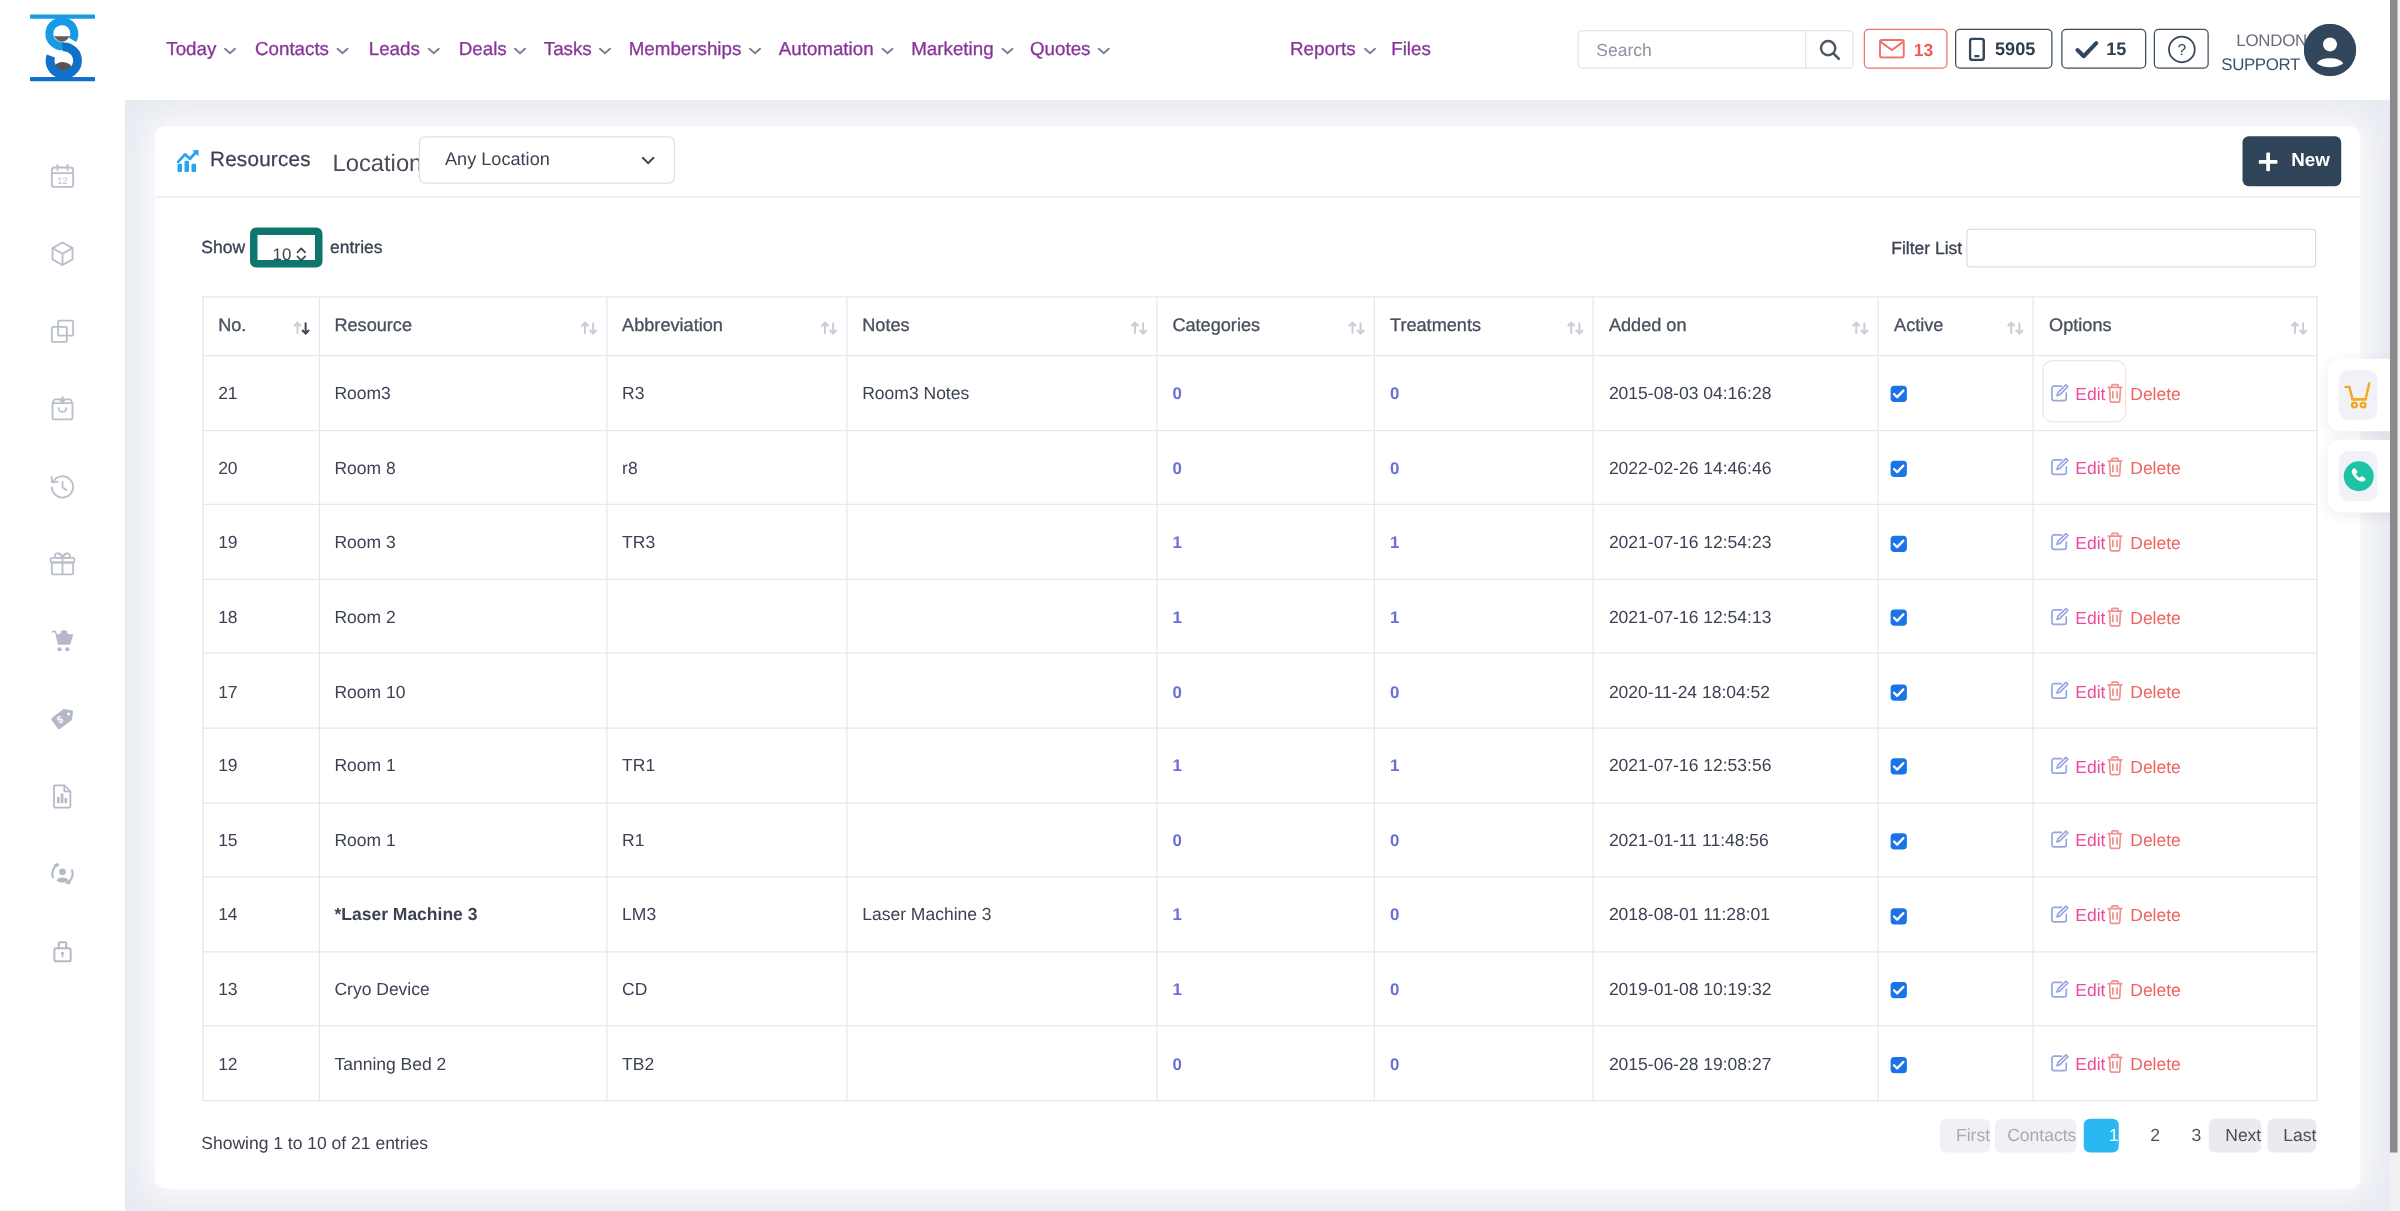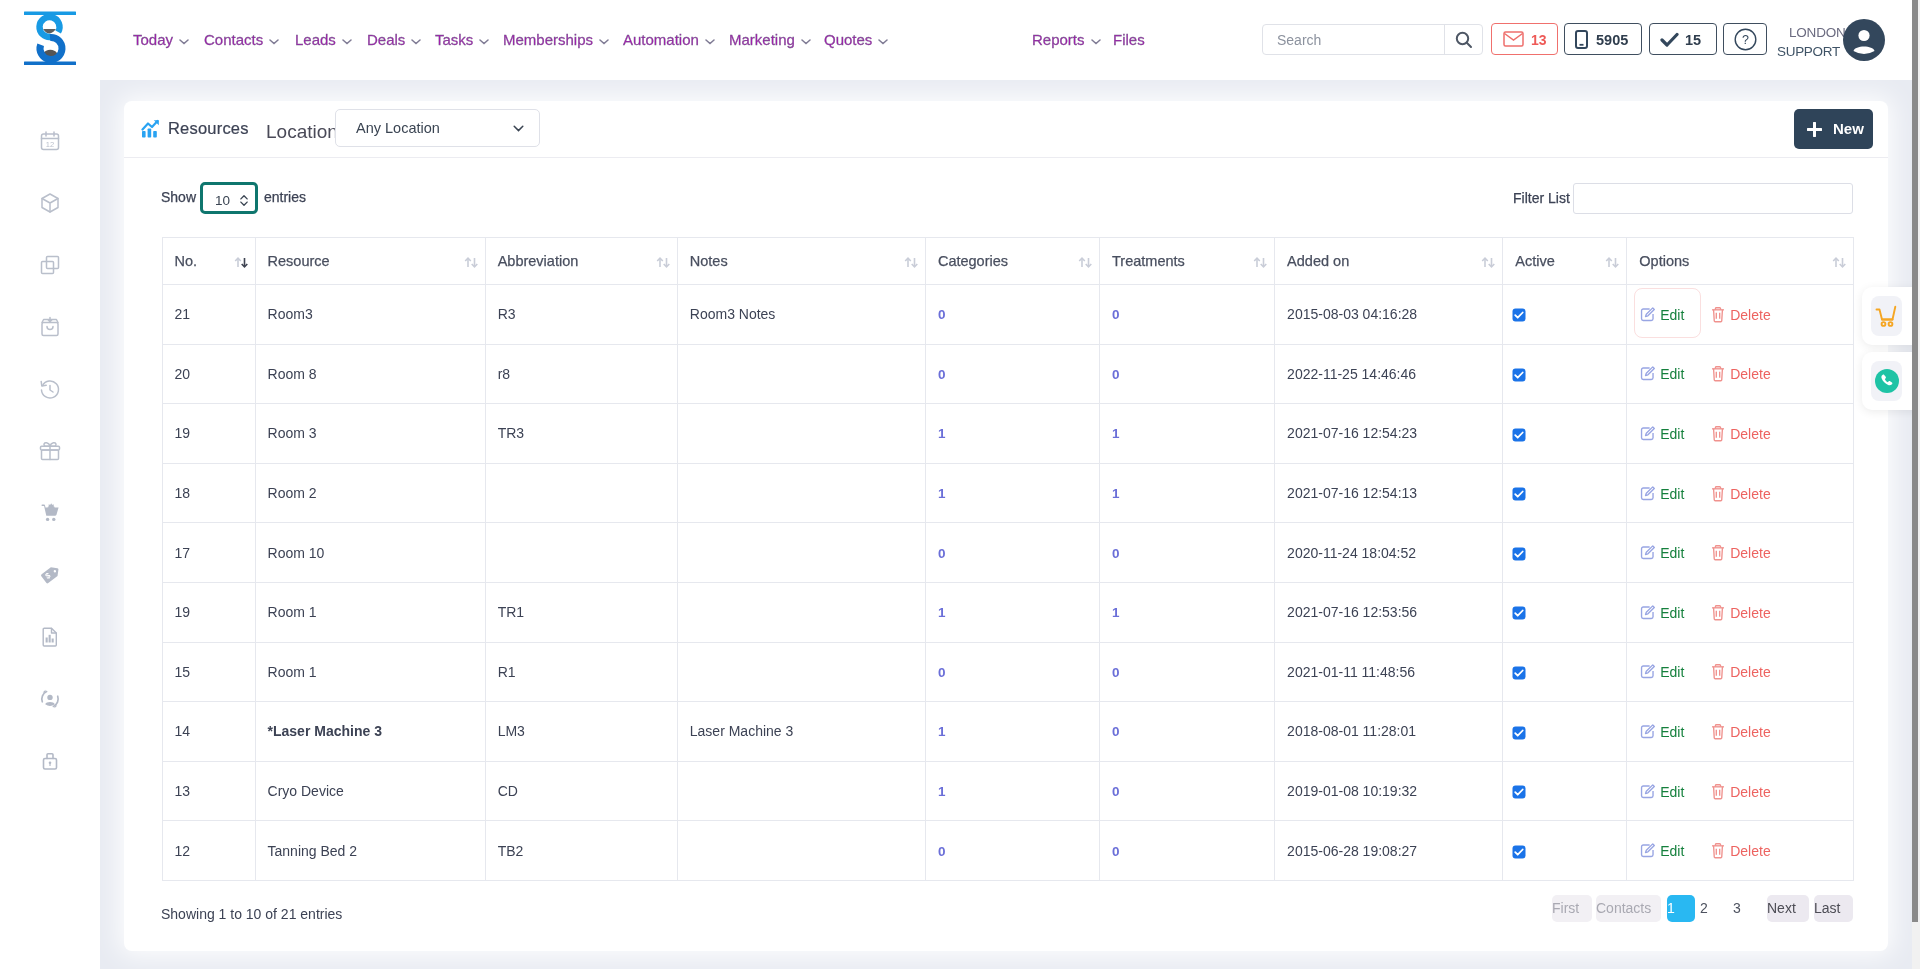--- a/index.html
+++ b/index.html
@@ -19,40 +19,40 @@
 #restitle {position:absolute;left:44px;top:18px;font-size:16.5px;color:#3c4254;letter-spacing:.2px;-webkit-text-stroke:.2px #3c4254}
 #loclabel {position:absolute;left:142px;top:20px;font-size:19px;color:#4a4a58}
 #locsel {position:absolute;left:211px;top:8px;width:205px;height:38px;border:1px solid #dfe1e8;border-radius:5px;background:#fff}
 #locsel span {position:absolute;left:20px;top:10px;font-size:14.5px;color:#3a4452}
 #locsel svg {position:absolute;right:15px;top:15px}
 #newbtn {position:absolute;left:1670px;top:8px;width:79px;height:40px;background:#2f4459;border-radius:5px;color:#fff;font-size:15px;font-weight:bold}
 #newbtn svg {position:absolute;left:13px;top:13px}
 #newbtn span {position:absolute;left:39px;top:11px}
 
 #showlbl {position:absolute;left:37px;top:88px;font-size:14px;color:#3c4254;-webkit-text-stroke:.25px #3c4254}
-#showsel {position:absolute;left:76px;top:81px;width:58px;height:32px;border:3px solid #0f766e;border-radius:5px;background:#fff}
+#showsel {position:absolute;left:76px;top:81px;width:58px;height:32px;border:6px solid #0f766e;border-radius:5px;background:#fff}
 #showsel b {position:absolute;left:12px;top:8px;font-size:13.5px;color:#3a4452;font-weight:normal}
 #showsel svg {position:absolute;right:7px;top:9px}
 #entries {position:absolute;left:140px;top:88px;font-size:14px;color:#3c4254;-webkit-text-stroke:.25px #3c4254}
 #filterlbl {position:absolute;left:1389px;top:89px;font-size:14px;color:#3c4254;-webkit-text-stroke:.25px #3c4254}
 #filterinput {position:absolute;left:1449px;top:82px;width:280px;height:31px;border:1px solid #dcdee6;border-radius:3px;background:#fff}
 
 table {position:absolute;left:37.5px;top:136px;border-collapse:separate;border-spacing:0;table-layout:fixed;width:1692px;font-size:14px;color:#3c4254}
 th,td {border-right:1px solid #e6e8ee;border-bottom:1px solid #e6e8ee;padding:0 0 0 12px;text-align:left;vertical-align:middle;overflow:hidden;white-space:nowrap}
 th {border-top:1px solid #e6e8ee;height:48px;font-weight:normal;color:#494f5f;font-size:14.5px;position:relative;-webkit-text-stroke:.25px #494f5f}
 th:first-child,td:first-child {border-left:1px solid #e6e8ee}
 td {height:59.6px}
 .sort {position:absolute;right:6px;top:18px}
 .lnk {color:#6b6fd8;font-weight:bold;font-size:13.5px}
-.edit {color:#15803d;margin-right:26px}
+.edit {color:#ec4899;}
 .del {color:#ed6360}
 #pinkbox {position:absolute;left:1510px;top:187px;width:67px;height:50px;border:1px solid rgba(242,176,176,.4);border-radius:8px}
 #showing {position:absolute;left:37px;top:805px;font-size:14px;color:#3c4254}
 
-.pg {position:absolute;top:794px;height:27px;border-radius:5px;font-size:14px;text-align:left;line-height:27px}
+.pg {position:absolute;top:794px;height:27px;border-radius:5px;font-size:14px;text-align:right;line-height:27px}
 
 .float1 {position:absolute;left:1862px;top:287px;width:70px;height:58px;background:#fff;border-radius:10px;box-shadow:0 2px 10px rgba(0,0,0,.08)}
 .float2 {position:absolute;left:1862px;top:352px;width:70px;height:58px;background:#fff;border-radius:10px;box-shadow:0 2px 10px rgba(0,0,0,.08)}
 .fsq {position:absolute;left:9px;top:9px;width:31px;height:40px;background:#f1f2f7;border-radius:8px;display:flex;align-items:center;justify-content:center}
 
 #sbtrack {position:absolute;left:1912px;top:0;width:8px;height:969px;background:#f1f1f1}
 #sbthumb {position:absolute;left:1912px;top:0;width:6px;height:922px;background:#8a8a8a}
 </style></head>
 <body>
 <div id="stage">
@@ -319,21 +319,21 @@
                     </g>
                   </svg> Delete</span></td>
 </tr>
 <tr>
 <td>20</td>
               <td>Room 8</td>
               <td>r8</td>
               <td></td>
 <td><span class="lnk">0</span></td>
               <td><span class="lnk">0</span></td>
-<td>2022-11-25 14:46:46</td>
+<td>2022-02-26 14:46:46</td>
               <td style="padding-left:9px"><svg width="14" height="14" viewBox="0 0 14 14" style="vertical-align:middle">
                   <rect x="0.5" y="0.5" width="13" height="13" rx="3" fill="#1a73e8"></rect>
                   <path d="M3.2 7.2l2.5 2.5 5-5.2" stroke="#fff" stroke-width="1.8" fill="none" stroke-linecap="round" stroke-linejoin="round"></path>
                 </svg></td>
 <td><span class="edit"><svg width="17" height="17" viewBox="0 0 20 20" style="vertical-align:-3px">
                     <path d="M12.5 3.5H5a2 2 0 0 0-2 2V15a2 2 0 0 0 2 2h9.5a2 2 0 0 0 2-2V9.5" fill="none" stroke="#98a5e3" stroke-width="1.6"></path>
                     <path d="M16.2 2.2l1.8 1.8L10.5 11.5l-2.8.9.9-2.8z" fill="none" stroke="#98a5e3" stroke-width="1.6" stroke-linejoin="round"></path>
                   </svg> Edit</span><span class="del"><svg width="16" height="17" viewBox="0 0 18 20" style="vertical-align:-3px">
                     <g fill="none" stroke="#f0928e" stroke-width="1.6">
                       <path d="M2 4.5h14"></path>

